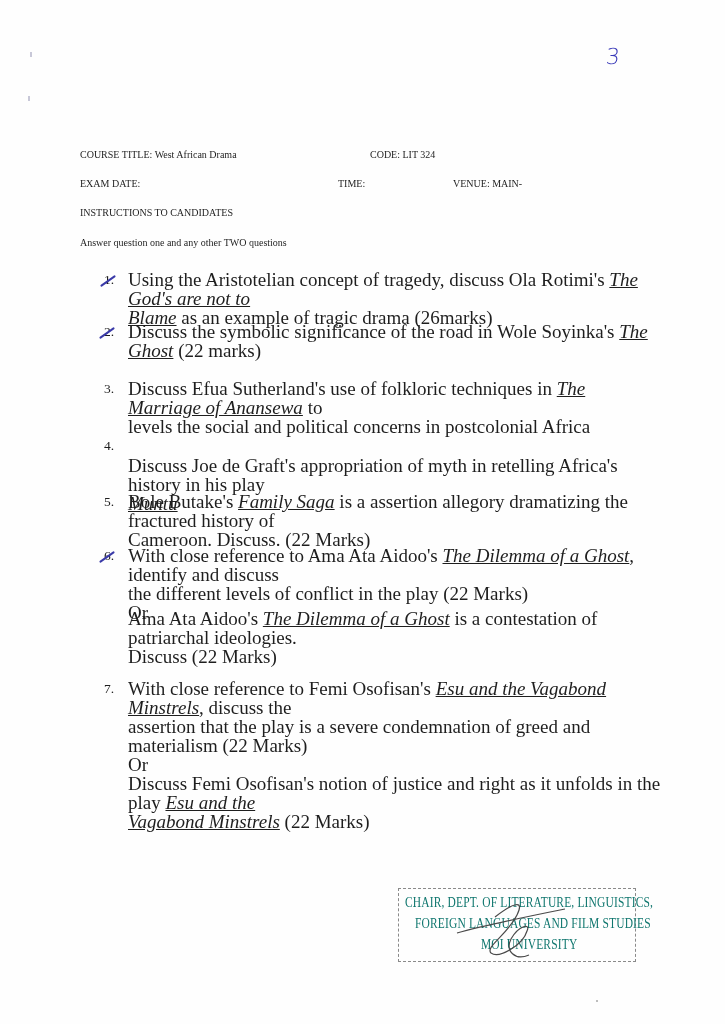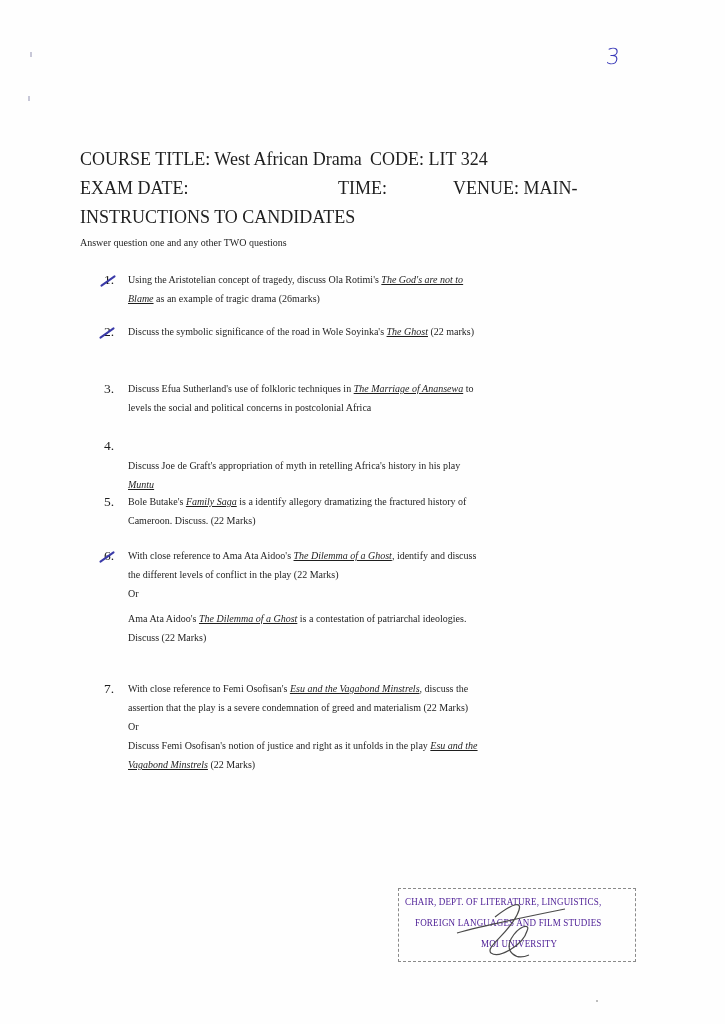--- a/index.html
+++ b/index.html
@@ -1,30 +1,30 @@
 <!DOCTYPE html>
 <html><head>
 <meta charset="utf-8">
 <style>
   html, body { margin: 0; padding: 0; background: #ffffff; }
   body { width: 725px; height: 1024px; position: relative; overflow: hidden;
          font-family: "Liberation Serif", "DejaVu Serif", serif; color: #1e1e1e; }
   .page { position: absolute; left: 0; top: 0; width: 725px; height: 1024px; background: #fefefe; }
   .abs { position: absolute; white-space: nowrap; }
-  .hdr { font-size: 18px; }
-  .q { position: absolute; left: 128px; width: 520px; font-size: 10px; line-height: 19px; }
+  .hdr { font-size: 10px; }
+  .q { position: absolute; left: 128px; width: 520px; font-size: 19px; line-height: 19px; }
   .qnum { position: absolute; left: 104px; font-size: 13.5px; line-height: 19px; }
   .slash { position: absolute; width: 18px; height: 2px; background: #3a3aa8; transform: rotate(-35deg); border-radius: 1px; }
   .title { font-style: italic; text-decoration: underline; }
   .pagenum { position: absolute; left: 606px; top: 44px; font-family: "DejaVu Sans", sans-serif;
              color: #3838b8; font-size: 22px; font-weight: 300; transform: skewX(-5deg); }
   .speck { position: absolute; width: 2px; height: 5px; background: #c8c8d8; }
   .stamp { position: absolute; left: 398px; top: 888px; width: 236px; height: 72px;
-           border: 1.5px dashed #8a8a8a; color: #4c1d95; font-family: "Liberation Serif", serif;
-           font-size: 11px; letter-spacing: 0.2px; }
+           border: 1.5px dashed #8a8a8a; color: #0f766e; font-family: "Liberation Serif", serif;
+           font-size: 14px; letter-spacing: 0.2px; }
   .stamp div { position: absolute; white-space: nowrap; }
   .sig { position: absolute; left: 455px; top: 895px; width: 120px; height: 70px; }
   .dot { position: absolute; width: 2px; height: 2px; background: #bdbdbd; }
 </style>
 </head>
 <body>
 
 <div class="page">
 
   <div class="pagenum">3</div>
@@ -71,21 +71,21 @@
     <div class="qnum" style="top:436px;">4.</div>
     <div class="q" style="top:436px;margin-top:20px;">
       <span>Discuss Joe de Graft's appropriation of myth in  retelling Africa's history in his play</span><br>
       <span class="title">Muntu</span>
     </div>
   </div>
 
   <div>
     <div class="qnum" style="top:492px;">5.</div>
     <div class="q" style="top:492px;">
-      <span>Bole Butake's  </span><span class="title">Family Saga</span><span> is a identify allegory dramatizing the fractured history of</span><br>
+      <span>Bole Butake's  </span><span class="title">Family Saga</span><span> is a assertion allegory dramatizing the fractured history of</span><br>
       <span>Cameroon. Discuss. (22 Marks)</span>
     </div>
   </div>
 
   <div>
     <div class="qnum" style="top:546px;">6.</div>
     <div class="slash" style="left:98px; top:556px;"></div>
     <div class="q" style="top:546px;">
       <span>With close reference to Ama Ata Aidoo's  </span><span class="title">The Dilemma of a Ghost</span><span>, identify and discuss</span><br>
       <span>the different levels of conflict in the play (22 Marks)</span><br>

